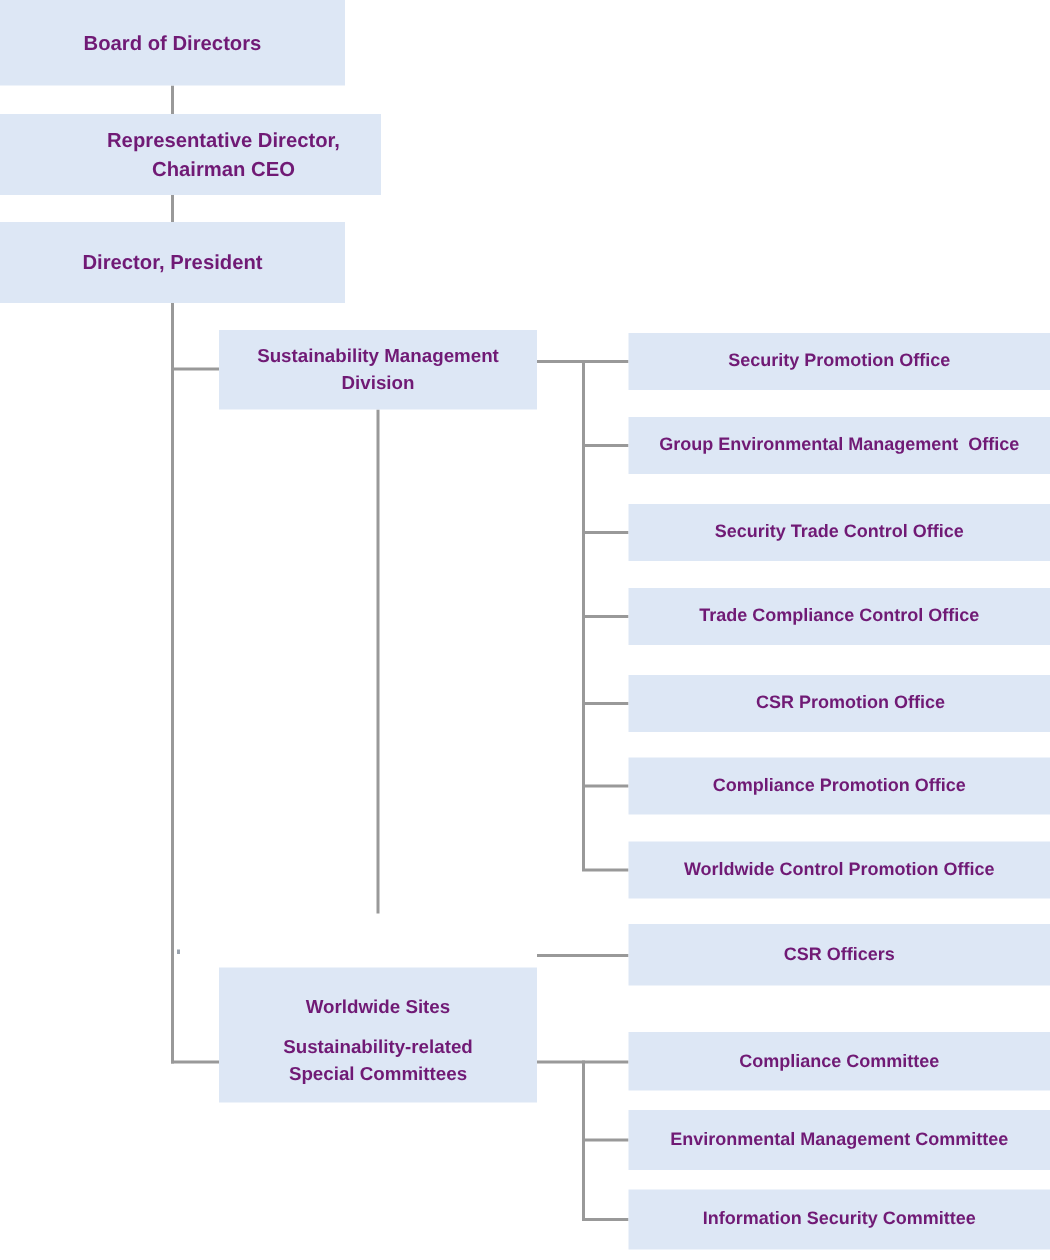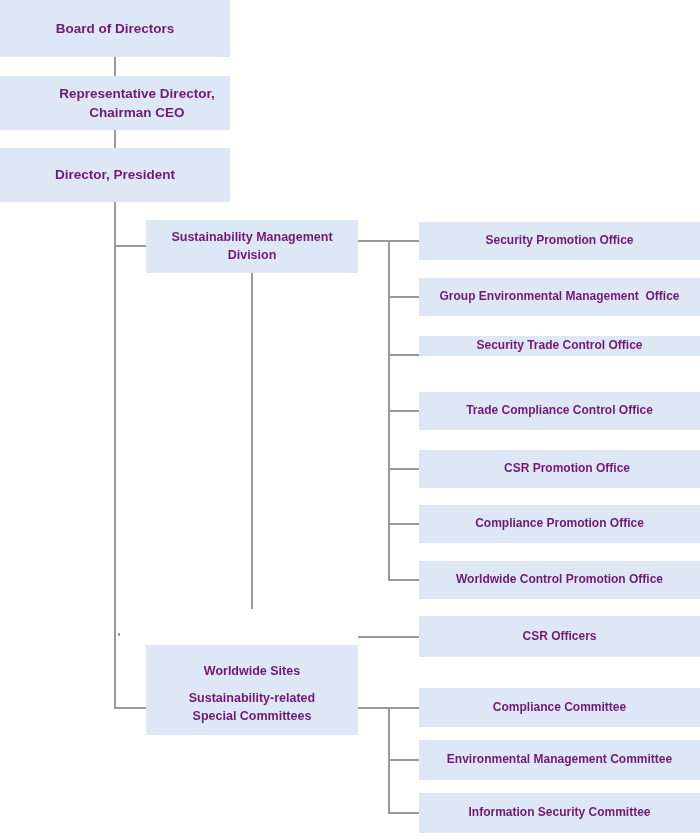--- a/index.html
+++ b/index.html
@@ -82,38 +82,38 @@
 
   <div class="conn h" style="left:358px; top:636px; width:61px;"></div>
 
   <div class="conn h" style="left:358px; top:707px; width:61px;"></div>
   <div class="conn v" style="left:388px; top:707px; height:107px;"></div>
   <div class="conn h" style="left:388px; top:759px; width:31px;"></div>
   <div class="conn h" style="left:388px; top:812px; width:31px;"></div>
 
   <div class="node lvl1" style="left:0px; top:0px; width:230px; height:57px;">Board of Directors</div>
 
-  <div class="node lvl1" style="left:0px; top:76px; width:230px; height:54px;padding-left:44px;">Representative Director,
+  <div class="node lvl1" style="left:0px; top:76px; width:254px; height:54px;padding-left:44px;">Representative Director,
 Chairman CEO</div>
 
   <div class="node lvl1" style="left:0px; top:148px; width:230px; height:54px;">Director, President</div>
 
   <div class="node lvl2" style="left:146px; top:220px; width:212px; height:53px;">Sustainability Management
 Division</div>
 
   <div class="node lvl2" style="left:146px; top:609px; width:212px; height:54px;margin-top:36px;">Worldwide Sites</div>
 
   <div class="node lvl2" style="left:146px; top:681px; width:212px; height:54px;">Sustainability-related
 Special Committees</div>
 
   <div class="node lvl3" style="left:419px; top:222px; width:281px; height:38px;">Security Promotion Office</div>
 
   <div class="node lvl3" style="left:419px; top:278px; width:281px; height:38px;">Group Environmental Management  Office</div>
 
-  <div class="node lvl3" style="left:419px; top:336px; width:281px; height:20px;">Security Trade Control Office</div>
+  <div class="node lvl3" style="left:419px; top:336px; width:281px; height:38px;">Security Trade Control Office</div>
 
   <div class="node lvl3" style="left:419px; top:392px; width:281px; height:38px;">Trade Compliance Control Office</div>
 
   <div class="node lvl3" style="left:419px; top:450px; width:281px; height:38px;padding-left:15px;">CSR Promotion Office</div>
 
   <div class="node lvl3" style="left:419px; top:505px; width:281px; height:38px;">Compliance Promotion Office</div>
 
   <div class="node lvl3" style="left:419px; top:561px; width:281px; height:38px;">Worldwide Control Promotion Office</div>
 
   <div class="node lvl3" style="left:419px; top:616px; width:281px; height:41px;">CSR Officers</div>

